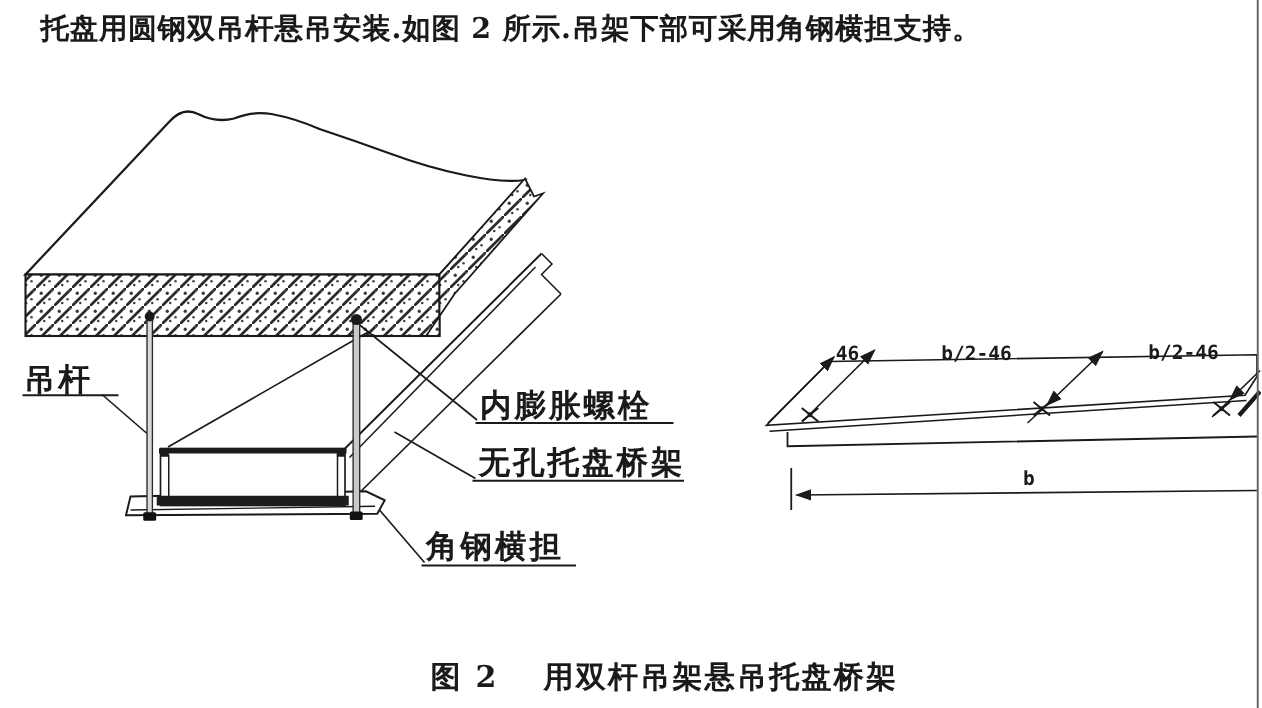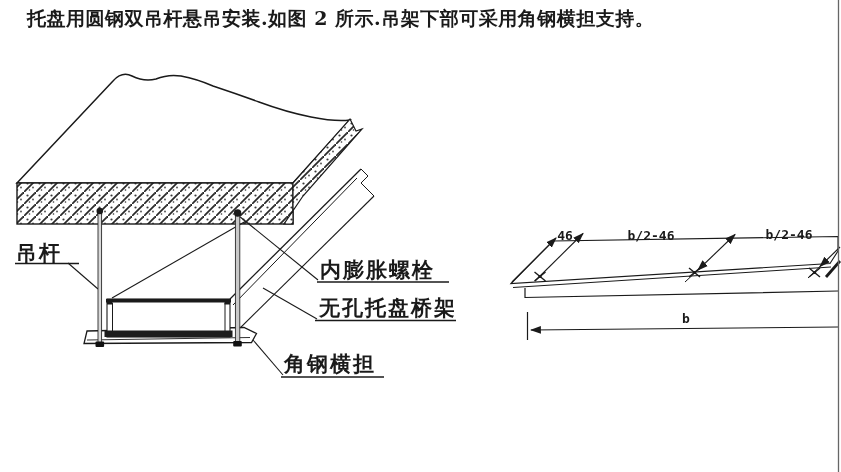--- a/index.html
+++ b/index.html
@@ -148,14 +148,17 @@
       <text class="dim-label" x="789" y="239" text-anchor="middle">b/2-46</text>
 
       <line class="ink" stroke-width="1.2" x1="527.5" y1="312" x2="527.5" y2="340"></line>
       <line class="ink" stroke-width="1.1" x1="838" y1="327" x2="531" y2="330" marker-end="url(#ah)"></line>
       <text class="dim-label" x="686" y="323" text-anchor="middle">b</text>
     </g>
 
     <line x1="838.5" y1="0" x2="838.5" y2="472" stroke="#666666" stroke-width="1.3"></line>
   </svg>
 
+  <div class="caption">
+    <span class="cap-no">图 2</span><span class="cap-title">用双杆吊架悬吊托盘桥架</span>
+  </div>
 
 </div>
 
 </body></html>

